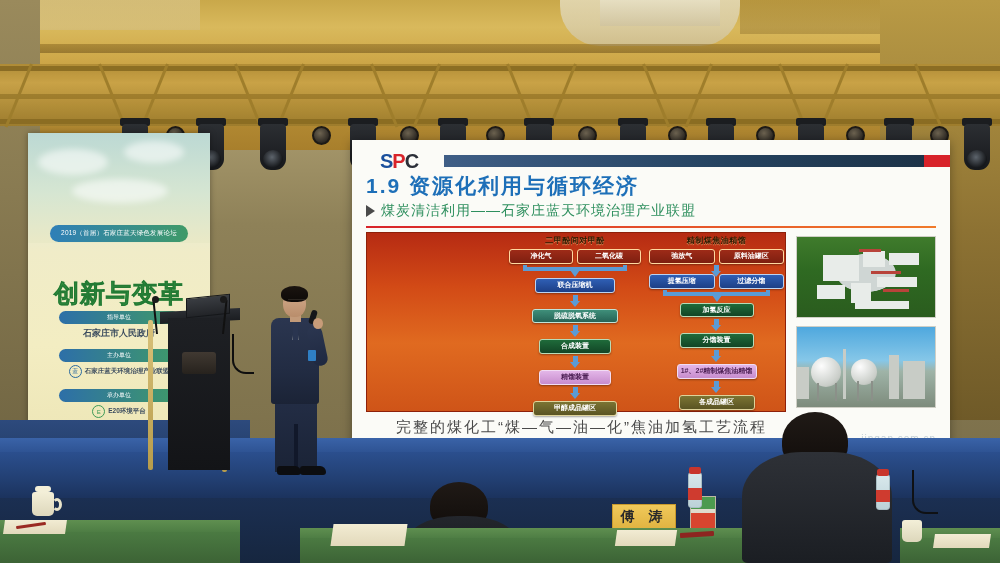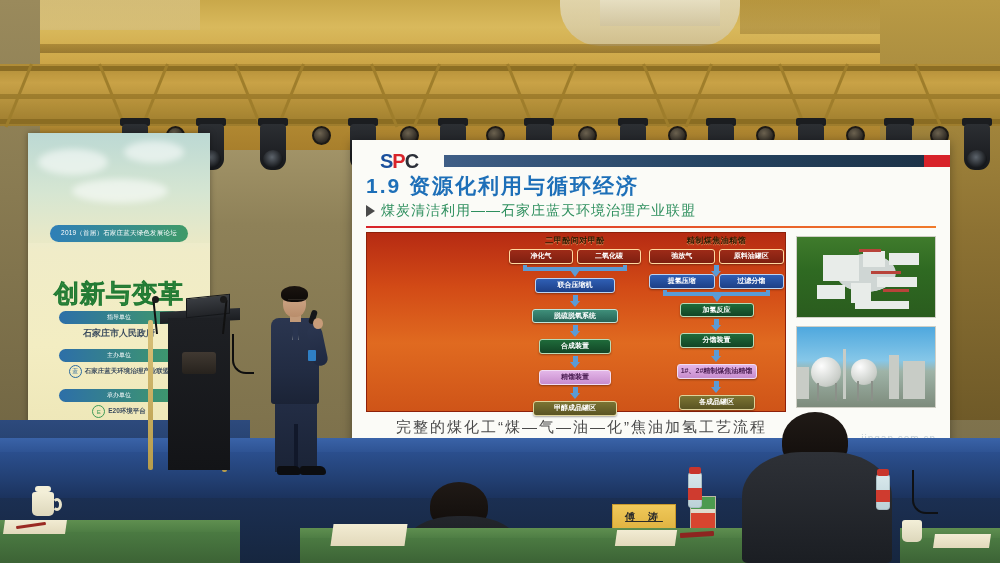--- a/index.html
+++ b/index.html
@@ -402,21 +402,21 @@
     position:absolute; width:10px; height:13px; border-radius:50%;
     border:3px solid #e9e4ca; border-left-color:transparent;
   }
   .placard {
     position:absolute; width:64px; height:26px;
     background:linear-gradient(180deg,#f0c95a,#e0b341);
     border:1px solid #c99a2c;
     display:flex; align-items:center; justify-content:center;
   }
   .placard-name {
-    font-size:10px; font-weight:bold; color:#2a2a2a; letter-spacing:5px;text-decoration:underline;
+    font-size:14px; font-weight:bold; color:#2a2a2a; letter-spacing:5px;
   }
   .paper {
     position:absolute; background:linear-gradient(180deg,#f2ecd3,#e2d9bb);
     transform:skewX(-8deg);
   }
   .pen { position:absolute; height:3px; background:#9a2a22; border-radius:1px; }
   .box-obj {
     position:absolute; width:26px; height:42px;
     background:linear-gradient(180deg,#e6e3d6,#d3cfbe);
     border:1px solid #bdb8a4;

